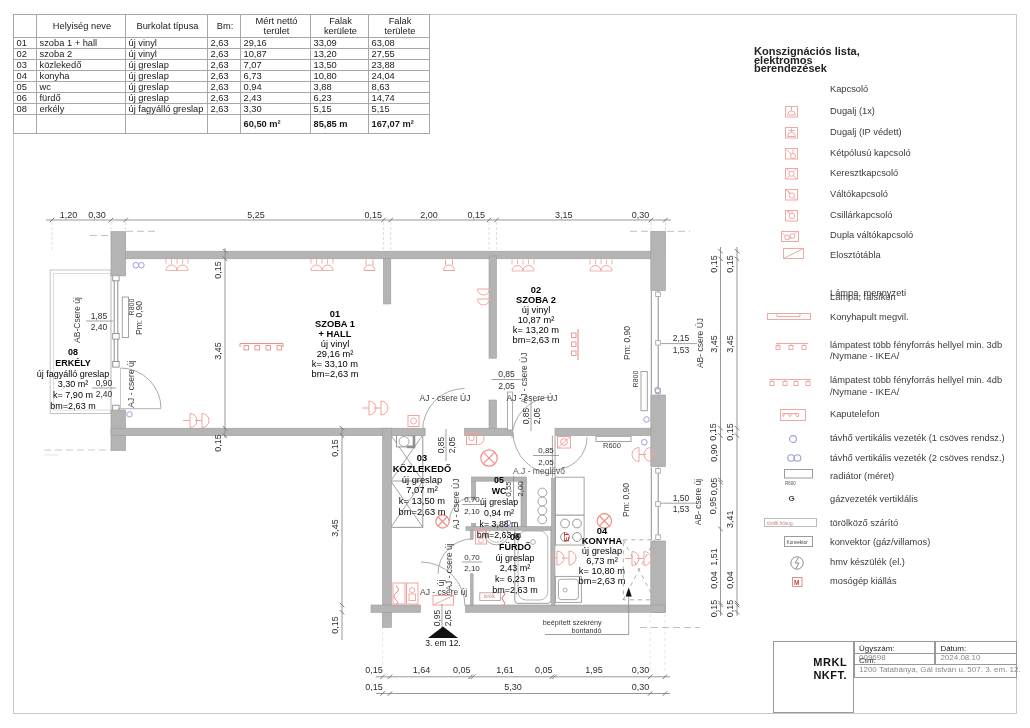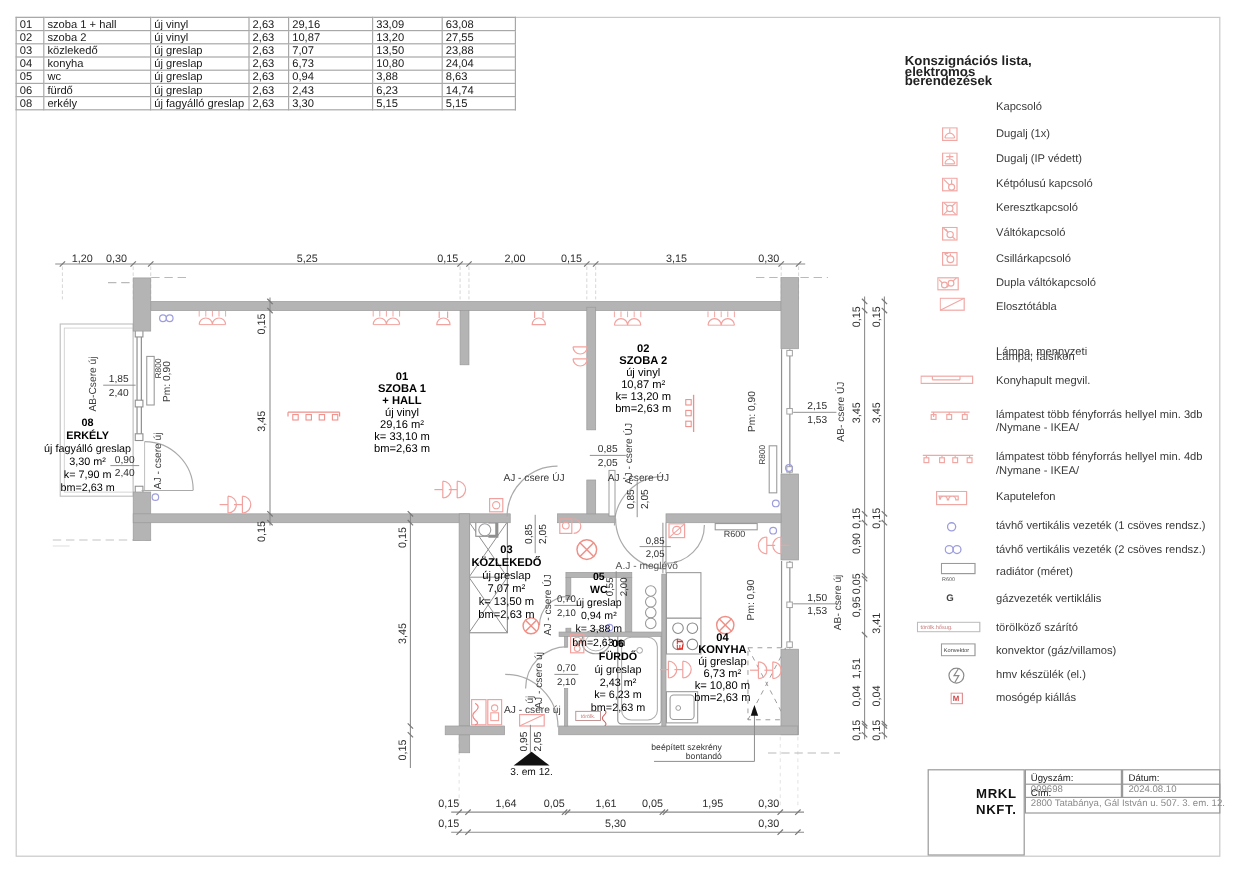--- a/index.html
+++ b/index.html
@@ -453,20 +453,29 @@
     <colgroup>
       <col style="width:23px">
       <col style="width:89px">
       <col style="width:82px">
 <col style="width:33px">
       <col style="width:70px">
       <col style="width:58px">
       <col style="width:61px">
     </colgroup>
 <tbody>
+<tr class="hd">
+        <td></td>
+        <td>Helyiség neve</td>
+        <td>Burkolat típusa</td>
+        <td>Bm:</td>
+        <td>Mért nettó<br>terület</td>
+        <td>Falak<br>kerülete</td>
+        <td>Falak<br>területe</td>
+      </tr>
 <tr>
         <td>01</td>
         <td>szoba 1 + hall</td>
         <td>új vinyl</td>
         <td>2,63</td>
         <td>29,16</td>
         <td>33,09</td>
         <td>63,08</td>
       </tr>
       <tr>
@@ -515,20 +524,29 @@
         <td>14,74</td>
       </tr>
       <tr>
         <td>08</td>
         <td>erkély</td>
         <td>új fagyálló greslap</td>
         <td>2,63</td>
         <td>3,30</td>
         <td>5,15</td>
         <td>5,15</td>
+      </tr>
+<tr class="tt">
+        <td></td>
+        <td></td>
+        <td></td>
+        <td></td>
+        <td>60,50 m²</td>
+        <td>85,85 m</td>
+        <td>167,07 m²</td>
       </tr>
 </tbody>
   </table>
 <div style="position:absolute;left:754px;top:47px;width:160px;font-size:11px;font-weight:bold;color:#222;line-height:8.6px">Konszignációs lista, elektromos<br>berendezések</div>
 <div class="lg" style="left:830px;top:84px">Kapcsoló</div>
 <div style="position:absolute;left:784.5px;top:106px;width:60px;height:18px">
     <svg width="14" height="12" viewBox="0 0 14 12" style="position:absolute;left:0px;top:0">
       <rect x="0.5" y="0.5" width="12" height="10.5" fill="none" stroke="#f0a8a4"></rect>
       <path d="M2.5,9 A4,4 0 0 1 10.5,9 M2.5,9 h8 M6.5,5 v-4" stroke="#f0a8a4" fill="none"></path>
     </svg>
@@ -682,14 +700,14 @@
 <div class="tbc" style="left:81.5px;top:0;width:81.4px;height:24px">
       <span class="tl">Ügyszám:</span>
       <span class="tv">009698</span>
     </div>
 <div class="tbc" style="left:162.9px;top:0;width:81.6px;height:24px">
       <span class="tl">Dátum:</span>
       <span class="tv">2024.08.10</span>
     </div>
 <div class="tbc" style="left:81.5px;top:12px;width:163px;height:24.5px">
       <span class="tl">Cím:</span>
-      <span class="tv">2800 Tatabánya, Gál István u. 507. 3. em. 12.</span>
+      <span class="tv">1200 Tatabánya, Gál István u. 507. 3. em. 12.</span>
     </div>
 </div>
 </body></html>

